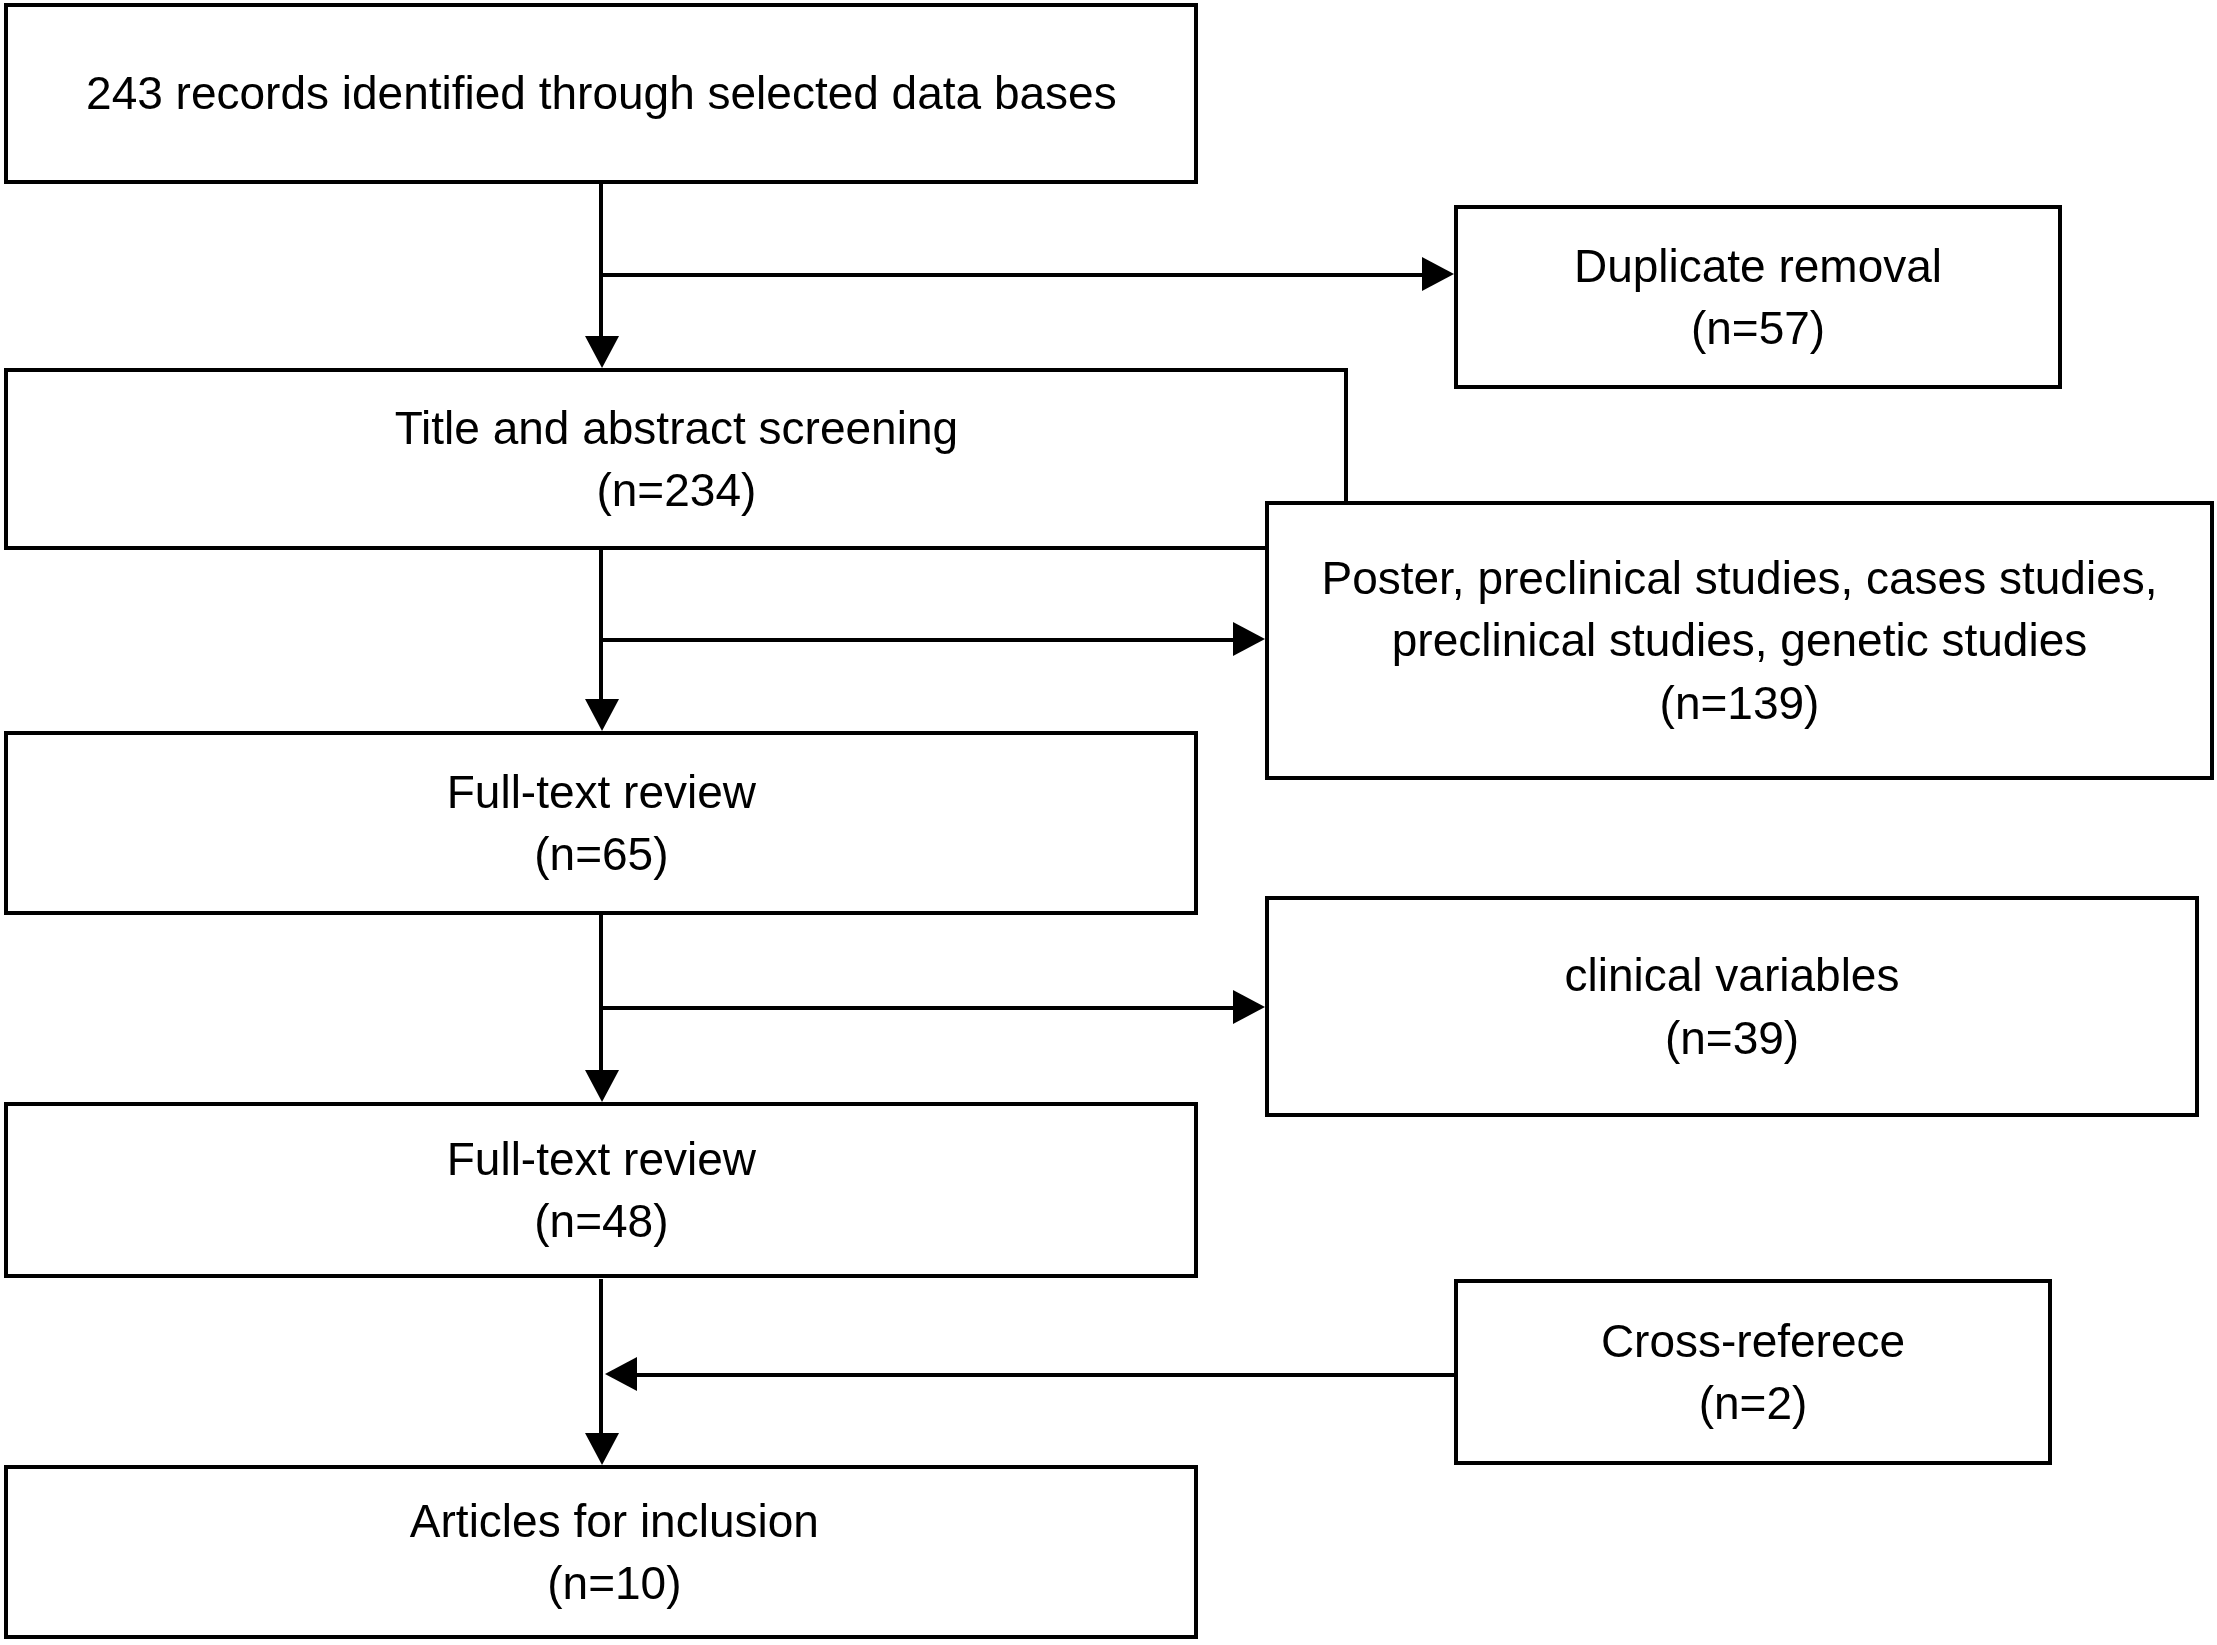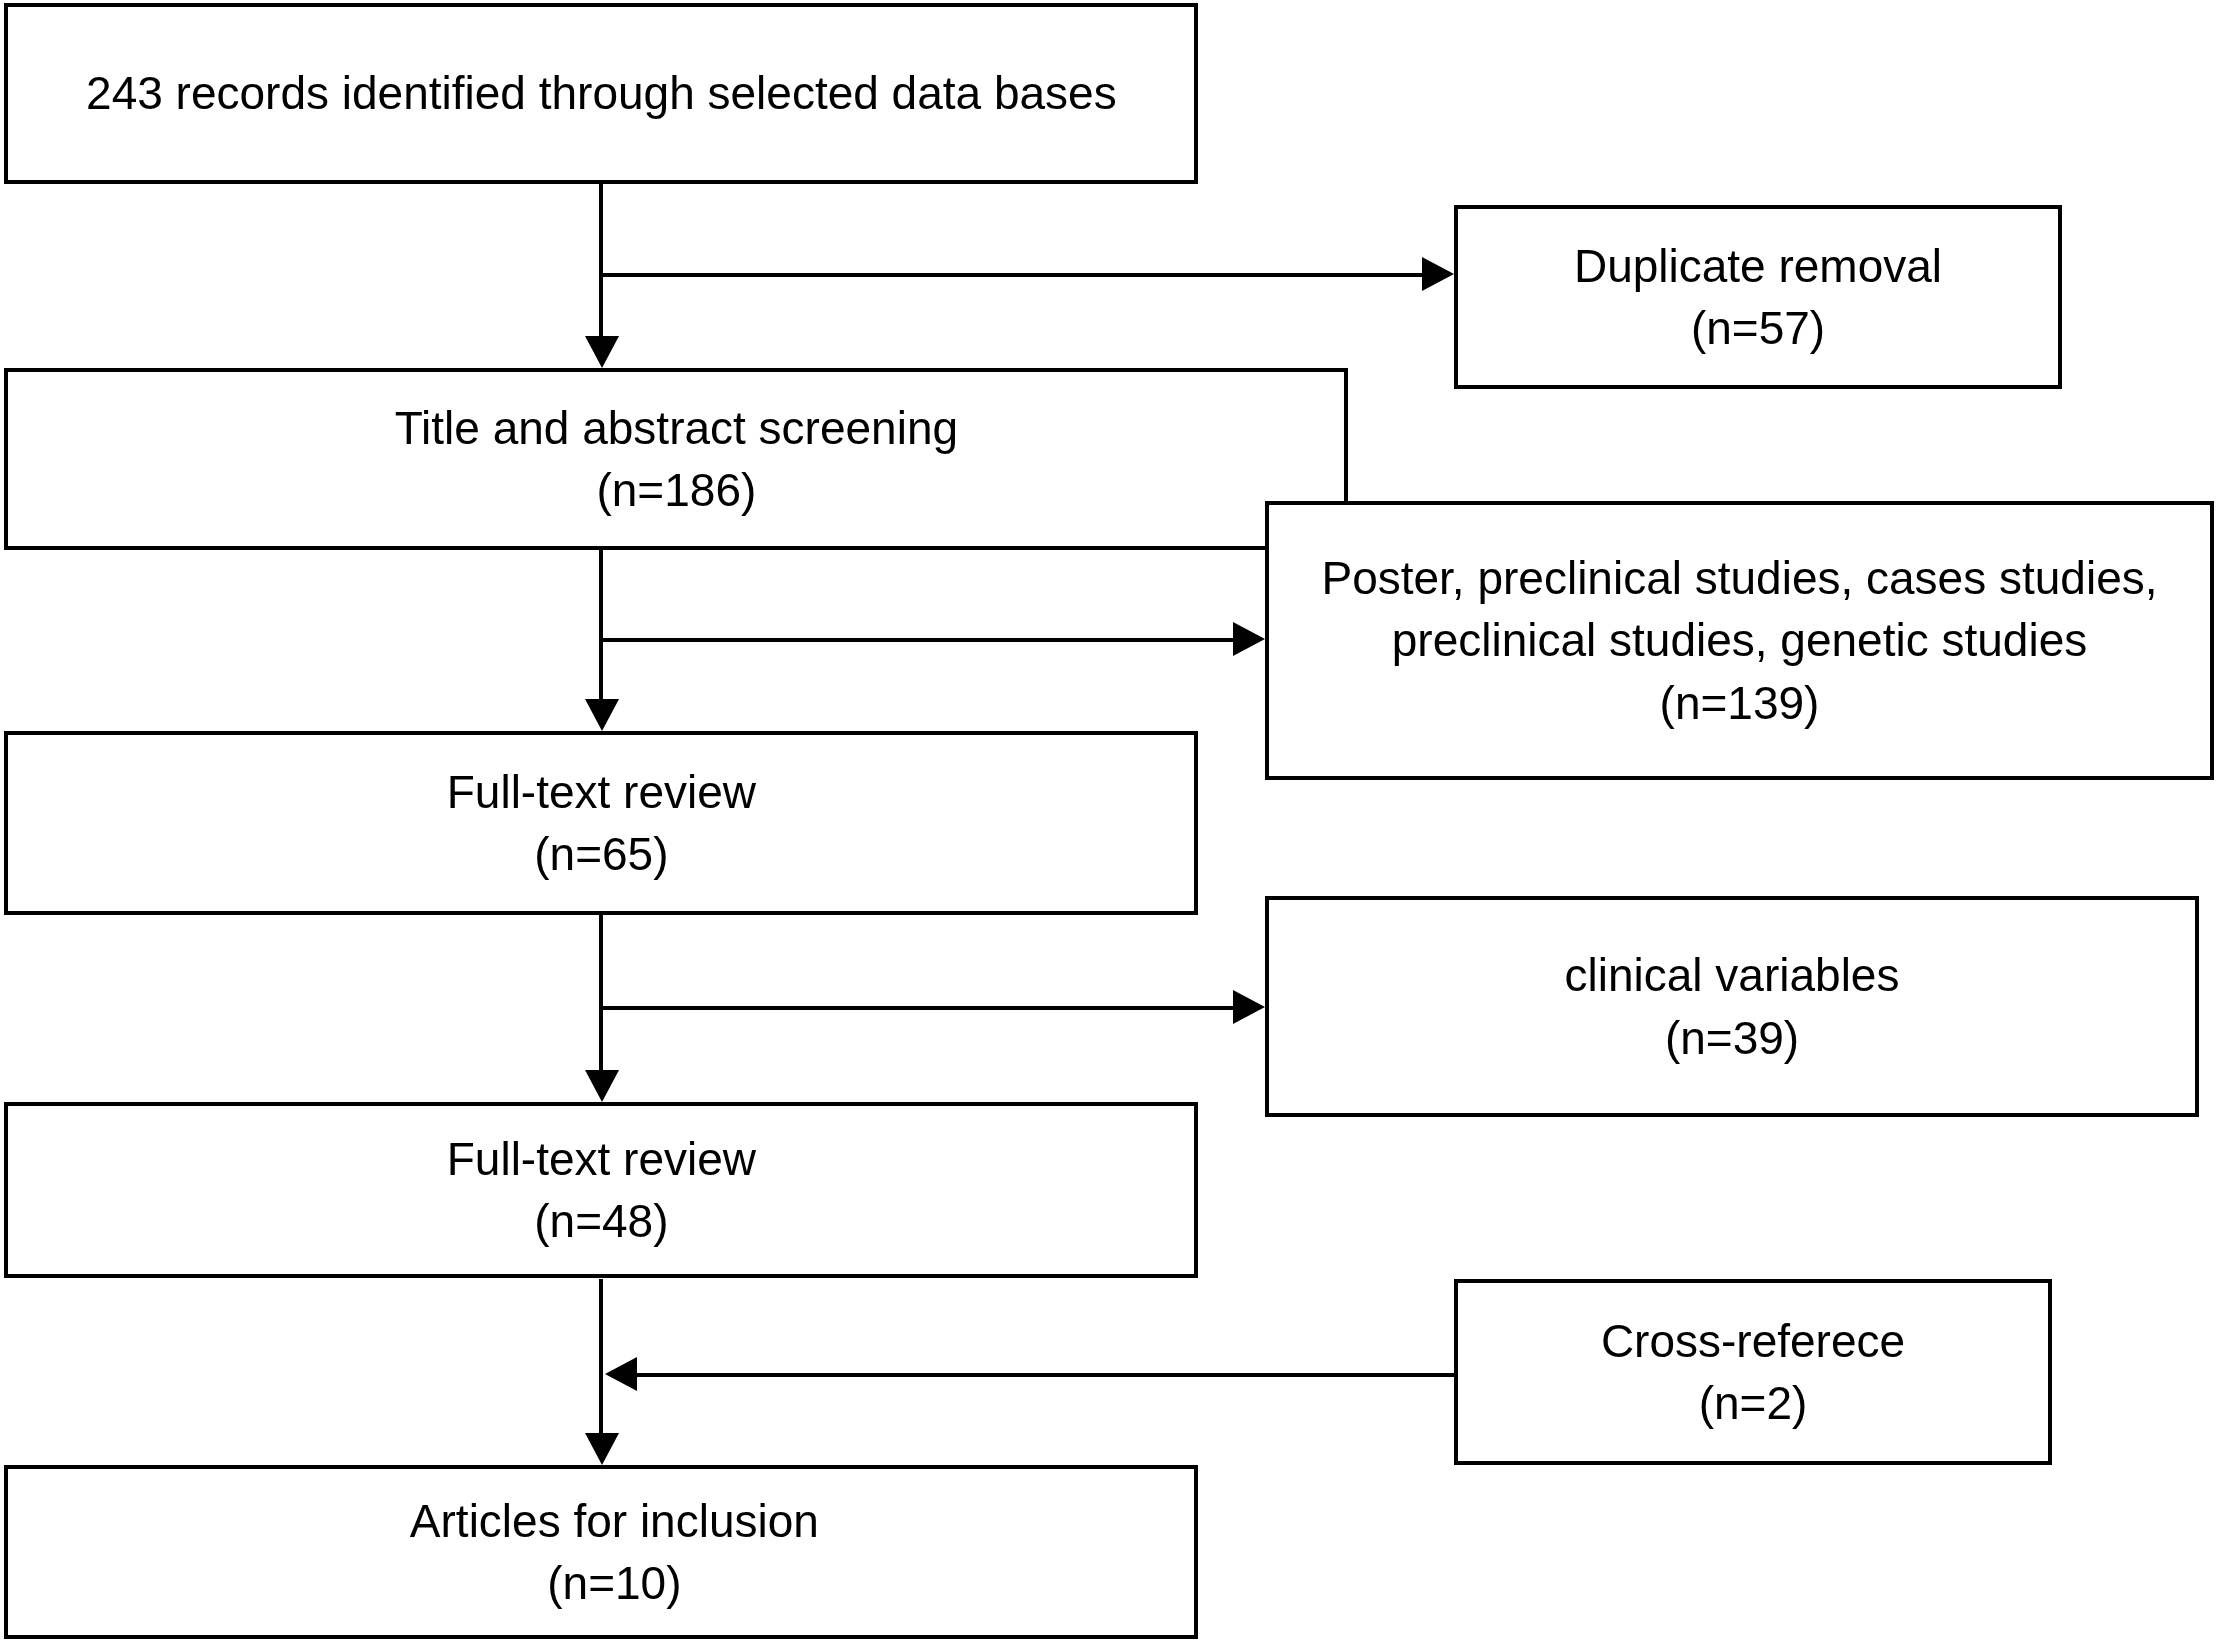--- a/index.html
+++ b/index.html
@@ -56,21 +56,21 @@
 <body>
 
 <div id="canvas">
 
   <div class="box b1">
     <div class="tl">243 records identified through selected data bases</div>
   </div>
 
   <div class="box b2">
     <div class="tl">Title and abstract screening</div>
-    <div class="tl">(n=186)</div>
+    <div class="tl">(n=234)</div>
   </div>
 
   <div class="box b3">
     <div class="tl">Full-text review</div>
     <div class="tl">(n=65)</div>
   </div>
 
   <div class="box b4">
     <div class="tl">Full-text review</div>
     <div class="tl">(n=48)</div>

